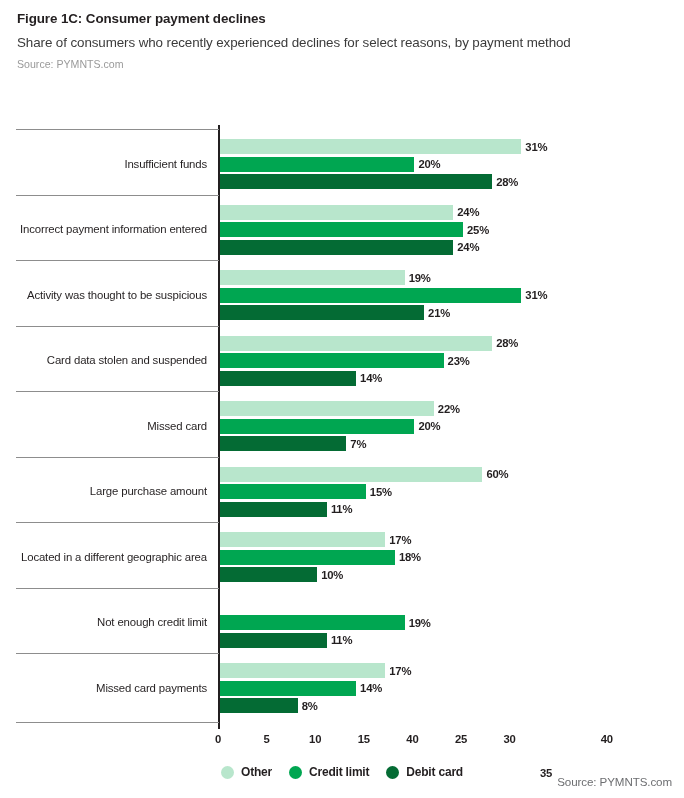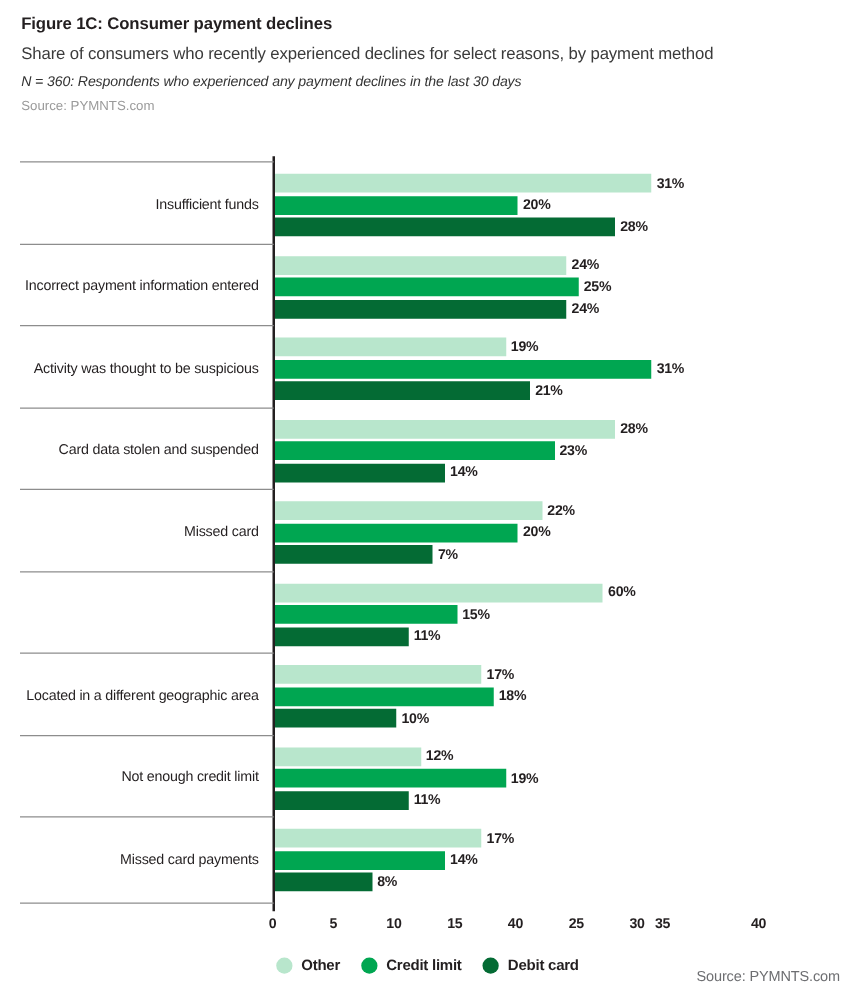--- a/index.html
+++ b/index.html
@@ -79,21 +79,20 @@
   }
 </style>
 </head>
 <body>
 
 <div id="page">
 
   <div class="hdr">
     <div class="fig-title">Figure 1C: Consumer payment declines</div>
     <div class="fig-subtitle">Share of consumers who recently experienced declines for select reasons, by payment method</div>
-    <div class="fig-note">N = 360: Respondents who experienced any payment declines in the last 30 days</div>
     <div class="fig-source-top">Source: PYMNTS.com</div>
   </div>
 
   <div id="plot">
     <div class="axis-line"></div>
     <div id="groups">
         <div class="group" style="top: 139px; height: 50.2px;">
           <div class="cat-label" style="top: 18.6px;">Insufficient funds</div>
           <div class="bar-row" style="top: 0px; width: 361.32px;">
             <div class="bar" style="width: 301.32px; background: rgb(184, 230, 204);"></div>
@@ -162,20 +161,21 @@
           <div class="bar-row" style="top: 17.6px; width: 254.4px;">
             <div class="bar" style="width: 194.4px; background: rgb(0, 166, 81);"></div>
             <span class="bar-val" style="left: 198.4px;">20%</span>
           </div>
           <div class="bar-row" style="top: 35.2px; width: 186.36px;">
             <div class="bar" style="width: 126.36px; background: rgb(4, 107, 52);"></div>
             <span class="bar-val" style="left: 130.36px;">7%</span>
           </div>
         </div>
         <div class="group" style="top: 466.5px; height: 50.2px;">
+          <div class="cat-label" style="top: 18.6px;">Large purchase amount</div>
           <div class="bar-row" style="top: 0px; width: 322.44px;">
             <div class="bar" style="width: 262.44px; background: rgb(184, 230, 204);"></div>
             <span class="bar-val" style="left: 266.44px;">60%</span>
           </div>
           <div class="bar-row" style="top: 17.6px; width: 205.8px;">
             <div class="bar" style="width: 145.8px; background: rgb(0, 166, 81);"></div>
             <span class="bar-val" style="left: 149.8px;">15%</span>
           </div>
           <div class="bar-row" style="top: 35.2px; width: 166.92px;">
             <div class="bar" style="width: 106.92px; background: rgb(4, 107, 52);"></div>
@@ -192,24 +192,20 @@
             <div class="bar" style="width: 174.96px; background: rgb(0, 166, 81);"></div>
             <span class="bar-val" style="left: 178.96px;">18%</span>
           </div>
           <div class="bar-row" style="top: 35.2px; width: 157.2px;">
             <div class="bar" style="width: 97.2px; background: rgb(4, 107, 52);"></div>
             <span class="bar-val" style="left: 101.2px;">10%</span>
           </div>
         </div>
         <div class="group" style="top: 597.5px; height: 50.2px;">
           <div class="cat-label" style="top: 18.6px;">Not enough credit limit</div>
-          <div class="bar-row" style="top: 0px; width: 176.64px;">
-            <div class="bar" style="width: 116.64px; background: rgb(184, 230, 204);"></div>
-            <span class="bar-val" style="left: 120.64px;">12%</span>
-          </div>
           <div class="bar-row" style="top: 17.6px; width: 244.68px;">
             <div class="bar" style="width: 184.68px; background: rgb(0, 166, 81);"></div>
             <span class="bar-val" style="left: 188.68px;">19%</span>
           </div>
           <div class="bar-row" style="top: 35.2px; width: 166.92px;">
             <div class="bar" style="width: 106.92px; background: rgb(4, 107, 52);"></div>
             <span class="bar-val" style="left: 110.92px;">11%</span>
           </div>
         </div>
         <div class="group" style="top: 663px; height: 50.2px;">
@@ -241,21 +237,21 @@
         <div class="sep" style="top: 722.2px;"></div>
       </div>
     <div id="xticks">
         <div class="xtick" style="left: 218px;">0</div>
         <div class="xtick" style="left: 266.6px;">5</div>
         <div class="xtick" style="left: 315.2px;">10</div>
         <div class="xtick" style="left: 363.8px;">15</div>
         <div class="xtick" style="left: 412.4px;">40</div>
         <div class="xtick" style="left: 461px;">25</div>
         <div class="xtick" style="left: 509.6px;">30</div>
-        <div class="xtick" style="left: 530px;">35</div>
+        <div class="xtick" style="left: 546px; margin-top: 34px;">35</div>
         <div class="xtick" style="left: 606.8px;">40</div>
       </div>
   </div>
 
   <div class="legend" id="legend">
       <div class="legend-item">
         <span class="legend-dot" style="background: rgb(184, 230, 204);"></span>
         <span class="legend-text">Other</span>
       </div>
       <div class="legend-item">

